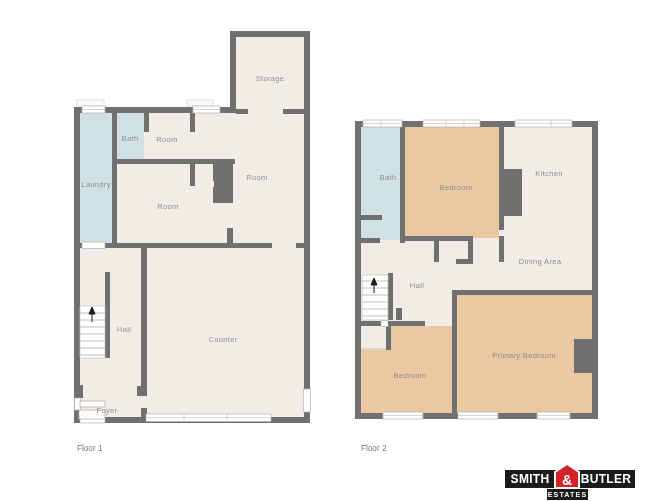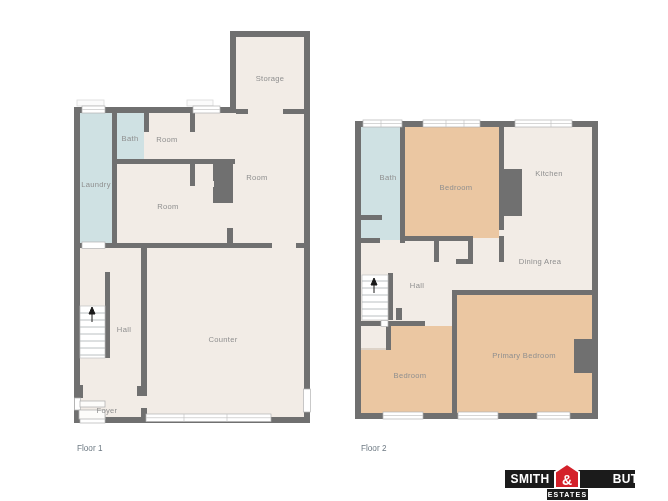--- a/index.html
+++ b/index.html
@@ -17,21 +17,21 @@
   .tab{fill:#fbfbfb;stroke:#d9d9d9;stroke-width:.8;}
   .stair{fill:#ffffff;stroke:#c0c0c0;stroke-width:.7;}
   .tread{stroke:#a9b0b3;stroke-width:.8;}
   .furn{fill:#fdfcfa;stroke:#b3b3b3;stroke-width:.8;}
   .arrow{fill:#1a1a1a;stroke:#1a1a1a;stroke-width:1;}
   .logo{position:absolute;left:505px;top:444px;width:131px;height:39px;}
   .logo-bar{position:absolute;left:0;top:8px;width:130px;height:18px;background:#1b1b1b;}
   .logo-word{position:absolute;top:0;height:18px;line-height:18px;color:#ffffff;
              font-weight:700;font-size:12px;letter-spacing:.3px;text-align:center;}
   .logo-smith{left:2px;width:46px;}
-  .logo-butler{left:74px;width:54px;padding-left:32px;}
+  .logo-butler{left:74px;width:54px;}
   .logo-house{position:absolute;left:47px;top:0;}
   .logo-sub{position:absolute;left:42px;top:27px;width:41px;height:11px;background:#1b1b1b;
             color:#ffffff;font-weight:700;font-size:7px;line-height:11px;letter-spacing:1.2px;text-align:center;}
 </style>
 </head>
 <body>
 
 <div class="canvas">
 
 <svg width="668" height="501" viewBox="0 0 668 501">

